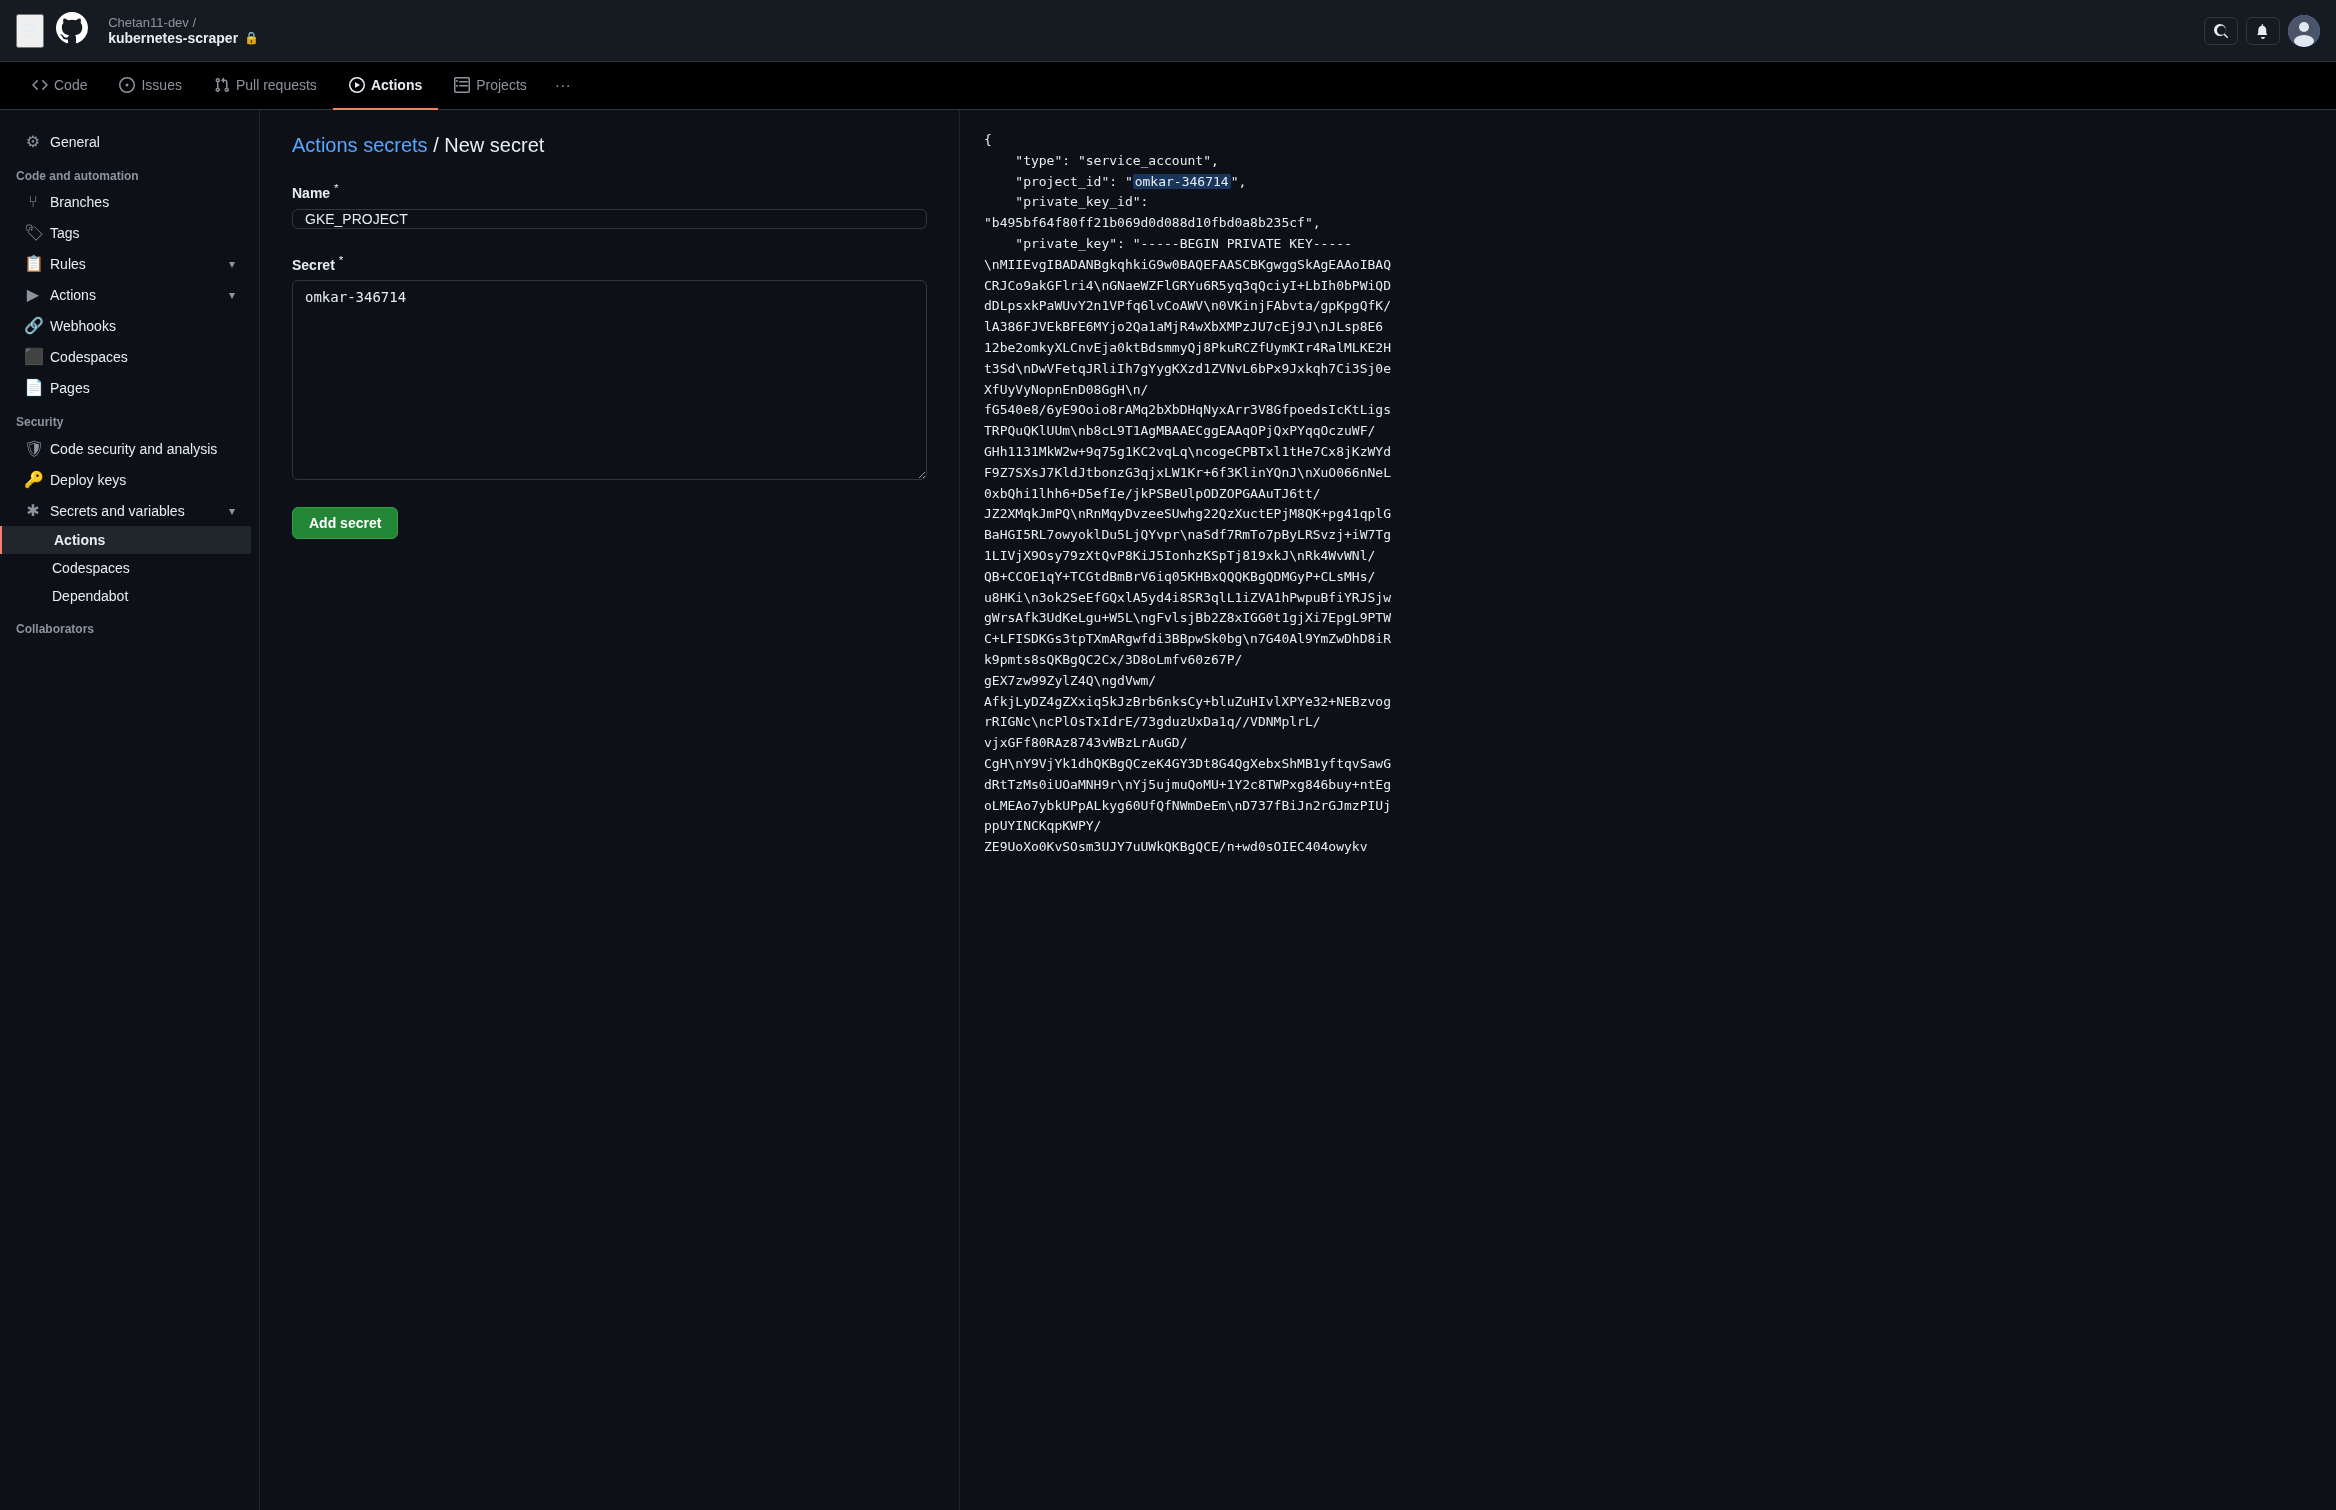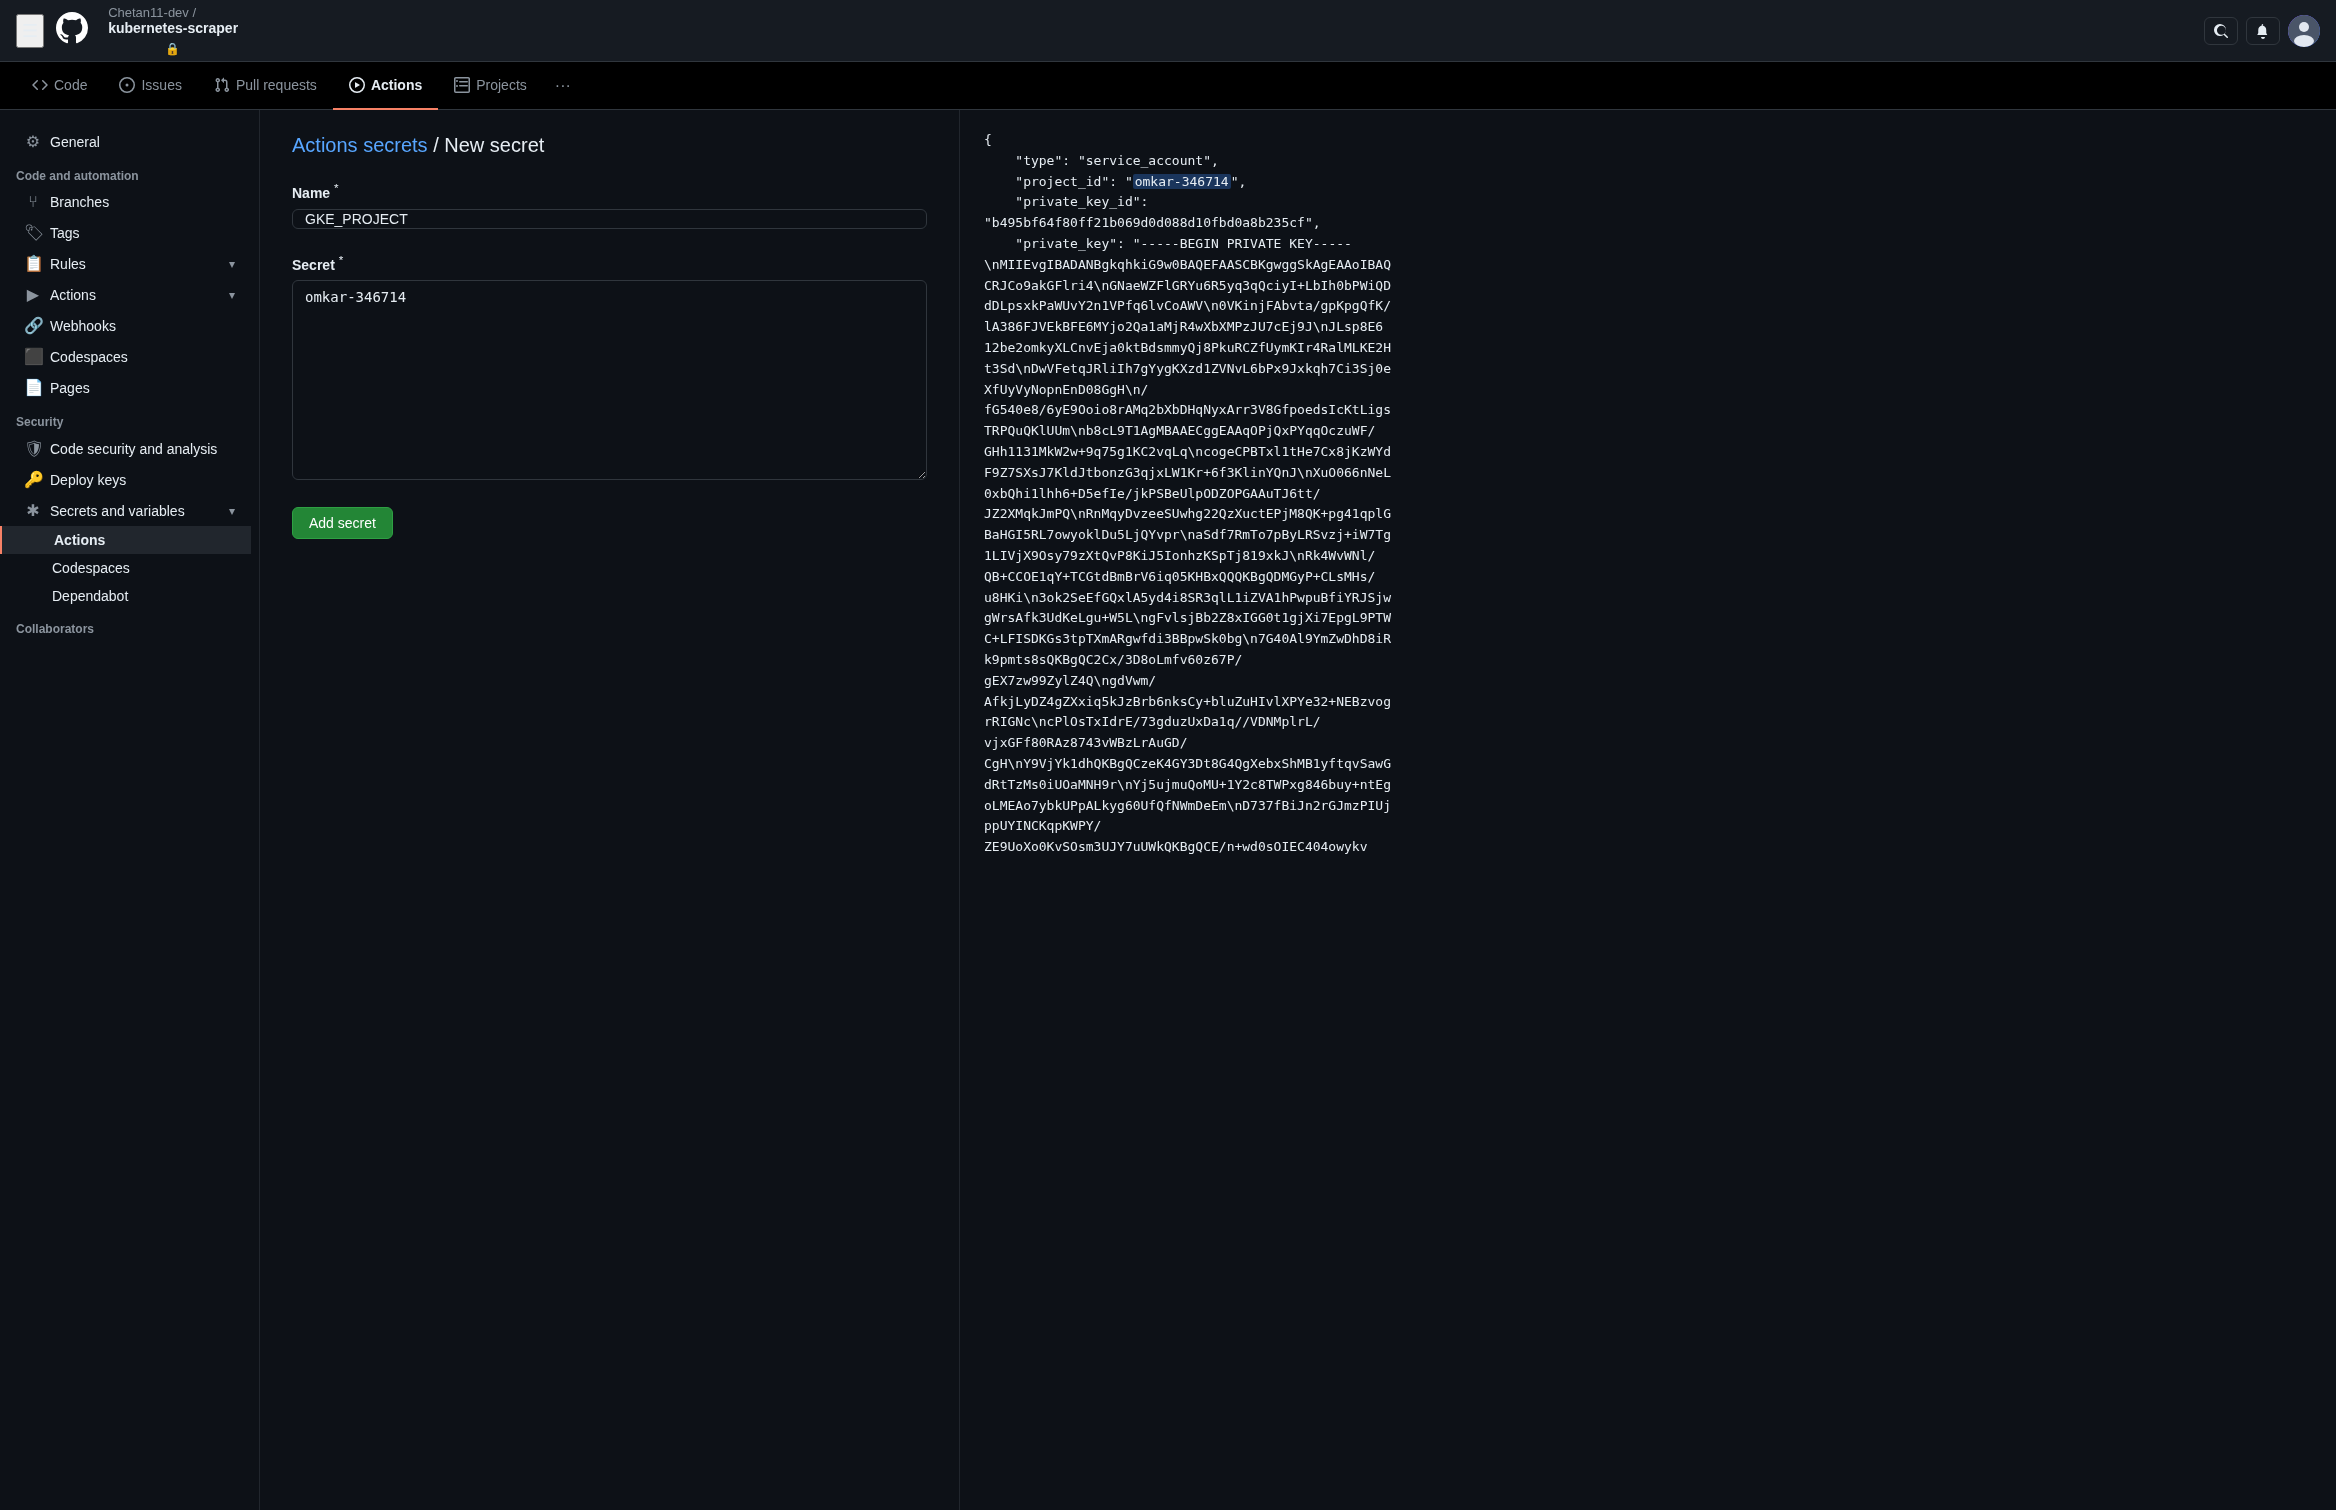--- a/index.html
+++ b/index.html
@@ -7,21 +7,21 @@
 
     
     .top-nav {
       display: flex; align-items: center; background: #161b22; border-bottom: 1px solid #30363d;
       padding: 4px 16px; height: 62px; flex-shrink: 0; gap: 12px; justify-content: center;
     }
     .top-nav .hamburger { color: #e6edf3; font-size: 18px; cursor: pointer; padding: 4px; }
     .top-nav .logo { color: #e6edf3; font-size: 24px; margin-right: 8px; }
     .top-nav .repo-info { display: flex; flex-direction: column; }
     .top-nav .repo-owner { font-size: 13px; color: #8b949e; }
-    .top-nav .repo-name { font-size: 14px; font-weight: 600; color: #e6edf3; display: flex; align-items: center; gap: 6px; flex-direction: column; }
+    .top-nav .repo-name { font-size: 14px; font-weight: 600; color: #e6edf3; display: flex; align-items: center; gap: 6px; }
     .top-nav .lock-icon { color: #8b949e; font-size: 12px; }
     .top-nav .nav-actions { display: flex; align-items: center; gap: 8px; margin-left: auto; }
     .top-nav .nav-icon-btn { background: none; border: 1px solid #30363d; border-radius: 6px; color: #e6edf3; padding: 5px 8px; cursor: pointer; font-size: 14px; display: flex; align-items: center; gap: 4px; }
     .top-nav .avatar { width: 32px; height: 32px; border-radius: 50%; background: #58a6ff; display: flex; align-items: center; justify-content: center; font-size: 12px; font-weight: bold; cursor: pointer; overflow: hidden; }
 
     
     .repo-tabs {
       display: flex; align-items: center; background: #000000; border-bottom: 1px solid #30363d;
       padding: 0 16px; height: 48px; flex-shrink: 0; gap: 0;
     }
@@ -75,21 +75,21 @@
       height: 20px;
     }
     .form-textarea {
       width: 100%; background: #0d1117; border: 1px solid #30363d; border-radius: 6px;
       color: #e6edf3; font-size: 14px; padding: 8px 12px; outline: none;
       resize: vertical; min-height: 200px; font-family: monospace;
     }
 
     .btn-primary {
       background: #238636; color: #ffffff; border: 1px solid #2ea043; border-radius: 6px;
-      padding: 5px 16px; font-size: 14px; font-weight: 400; cursor: pointer; height: 32px;
+      padding: 5px 16px; font-size: 14px; font-weight: 700; cursor: pointer; height: 32px;
     }
 
     
     .code-panel {
       flex: 1; background: #0d1117; overflow-y: auto; padding: 20px 24px;
       font-family: "SFMono-Regular", Consolas, "Liberation Mono", Menlo, monospace;
       font-size: 13px; line-height: 1.6; color: #e6edf3;
     }
     .code-panel pre { white-space: pre-wrap; word-break: break-all; }
   </style>

